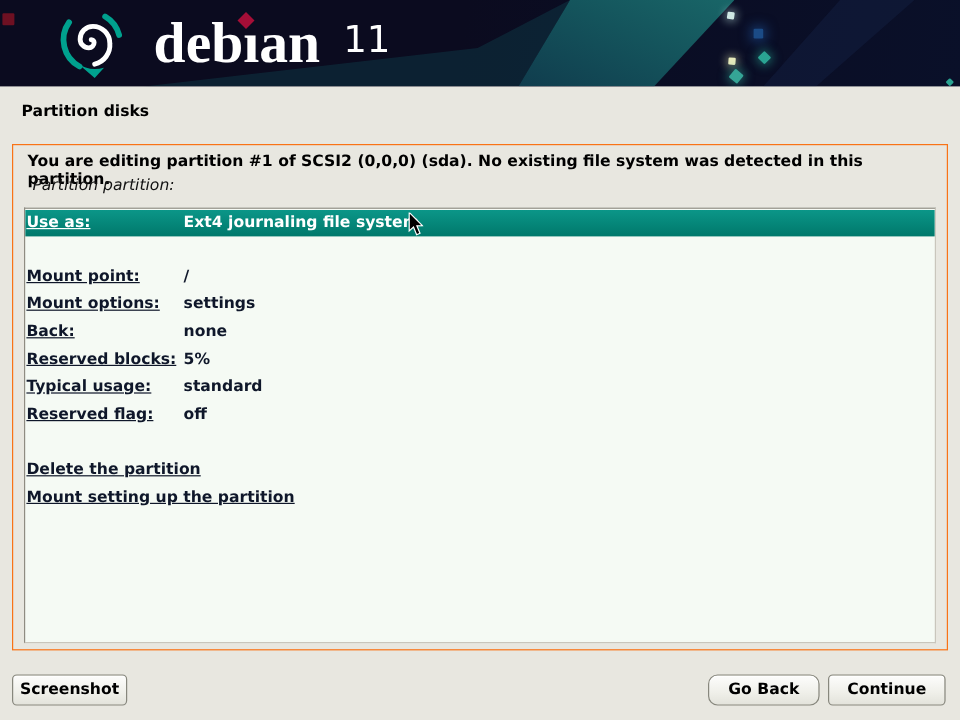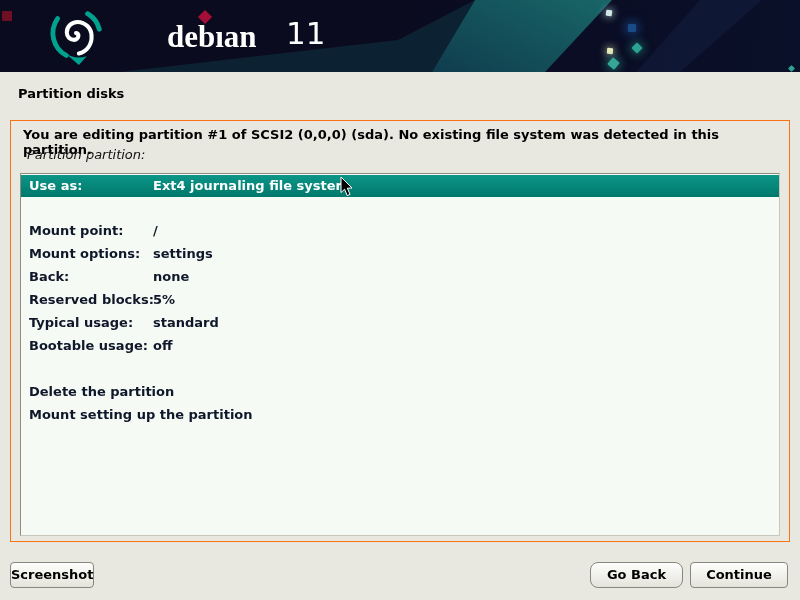--- a/index.html
+++ b/index.html
@@ -41,21 +41,21 @@
   .sq4 { left: 633px; top: 44px; width: 8px; height: 8px; background: #2aa392; transform: rotate(45deg); box-shadow: 0 0 8px 2px rgba(40,170,150,.5); }
   .sq5 { left: 609px; top: 59px; width: 9px; height: 9px; background: #35a596; transform: rotate(40deg); box-shadow: 0 0 8px 2px rgba(50,170,150,.5); }
   .sq6 { left: 789px; top: 66px; width: 5px; height: 5px; background: #2aa392; transform: rotate(45deg); }
   .red-corner { left: 2px; top: 11px; width: 10px; height: 10px; background: #6e1022; }
 
   .logo-swirl { position: absolute; left: 44px; top: 4px; width: 64px; height: 64px; }
   .brand {
     position: absolute; left: 128px; top: 8px; height: 60px;
     color: #ffffff;
     font-family: "Liberation Serif", "DejaVu Serif", serif;
-    font-weight: bold; font-size: 31px; line-height: 58px; letter-spacing: 0px; margin-left: 39px;
+    font-weight: bold; font-size: 48px; line-height: 58px; letter-spacing: 0px;
   }
   .red-diamond {
     position: absolute; left: 200px; top: 12px; width: 10px; height: 10px;
     background: #a50e37; transform: rotate(45deg);
   }
   .version {
     position: absolute; left: 286px; top: 17px;
     color: #ffffff; font-family: "DejaVu Sans", sans-serif;
     font-weight: 500; font-size: 31px; line-height: 32px;
   }
@@ -78,40 +78,40 @@
     font-size: 13px; font-style: italic; color: #111;
   }
   .settings-list {
     position: absolute; left: 9px; top: 52px; width: 760px; height: 363px;
     background: #f5faf4;
     border: 1px solid #8f8c82;
     border-right-color: #c9c6bc; border-bottom-color: #c9c6bc;
     overflow: hidden; padding-top: 1px;
   }
   .row { height: 23px; line-height: 22px; font-size: 13px; font-weight: bold; color: #0f172a; white-space: nowrap; }
-  .row .cell-label { display: inline-block; padding-left: 8px; width: 132px; }
+  .row .cell-label { display: inline-block; padding-left: 1px; width: 132px; text-decoration: underline; }
   .row .cell-value { display: inline-block; }
   .row.selected {
     background: linear-gradient(#0b9688, #00786b);
     color: #ffffff; height: 22px; line-height: 21px;
   }
   .row.spacer { pointer-events: none; }
 
   
   .btn {
     position: absolute; top: 562px; height: 26px;
     background: linear-gradient(#fdfdfc, #efefe9 60%, #e3e3db);
     border: 1px solid #87877d; border-radius: 4px;
     box-shadow: inset 0 1px 0 #ffffff;
     font-family: "DejaVu Sans", sans-serif;
     font-size: 13px; font-weight: bold; color: #000;
     text-align: center; line-height: 24px;
     cursor: default;
   }
-  .btn-screenshot { left: 10px;  width: 84px; }
+  .btn-screenshot { left: 10px;  width: 96px; }
   .btn-help      { left: 117px; width: 93px; margin-top: 44px; }
   .btn-goback    { left: 590px; width: 93px; border-radius: 8px; }
   .btn-continue  { left: 690px; width: 98px; }
 
   .cursor { position: absolute; left: 340px; top: 177px; width: 13px; height: 20px; }
 </style>
 </head>
 <body>
 
 <div id="stage">
@@ -160,21 +160,21 @@
       <div class="row">
         <span class="cell-label">Back:</span><span class="cell-value">none</span>
       </div>
       <div class="row">
         <span class="cell-label">Reserved blocks:</span><span class="cell-value">5%</span>
       </div>
       <div class="row">
         <span class="cell-label">Typical usage:</span><span class="cell-value">standard</span>
       </div>
       <div class="row">
-        <span class="cell-label">Bootable usage:</span><span class="cell-value">off</span>
+        <span class="cell-label">Reserved flag:</span><span class="cell-value">off</span>
       </div>
       <div class="row spacer"></div>
       <div class="row">
         <span class="cell-label" style="width:auto;">Delete the partition</span>
       </div>
       <div class="row">
         <span class="cell-label" style="width:auto;">Mount setting up the partition</span>
       </div>
     </div>
   </div>

